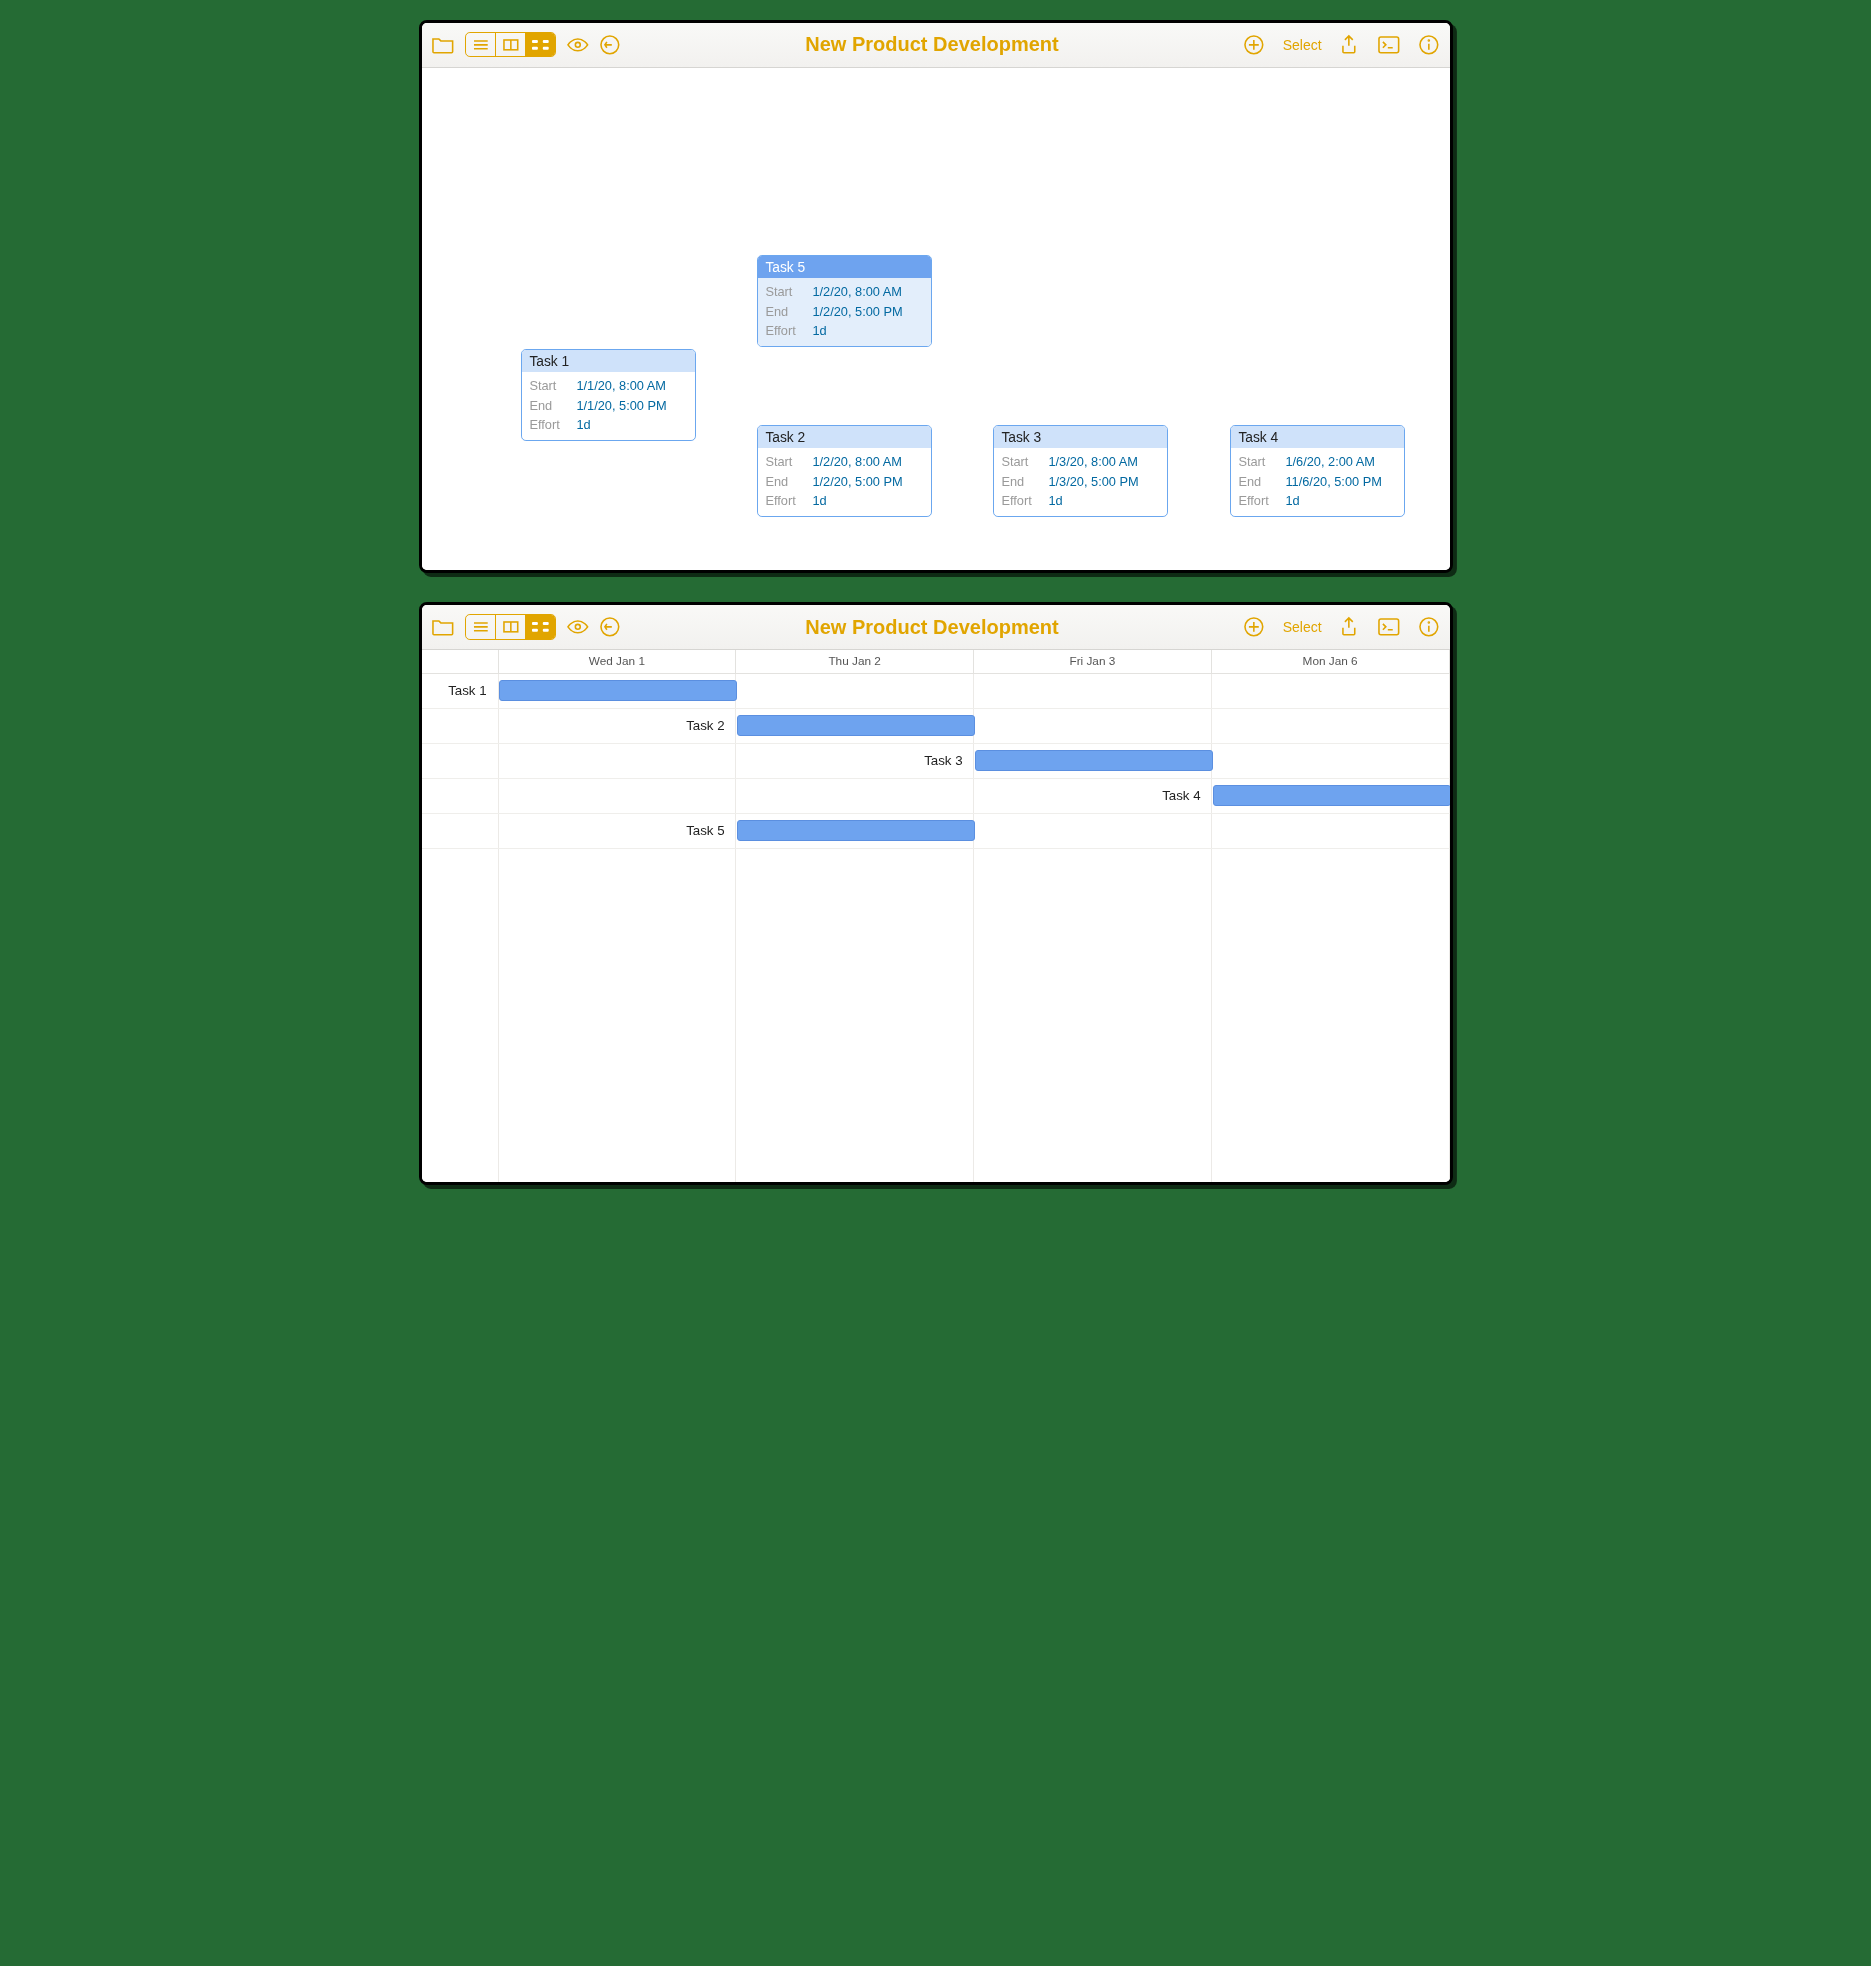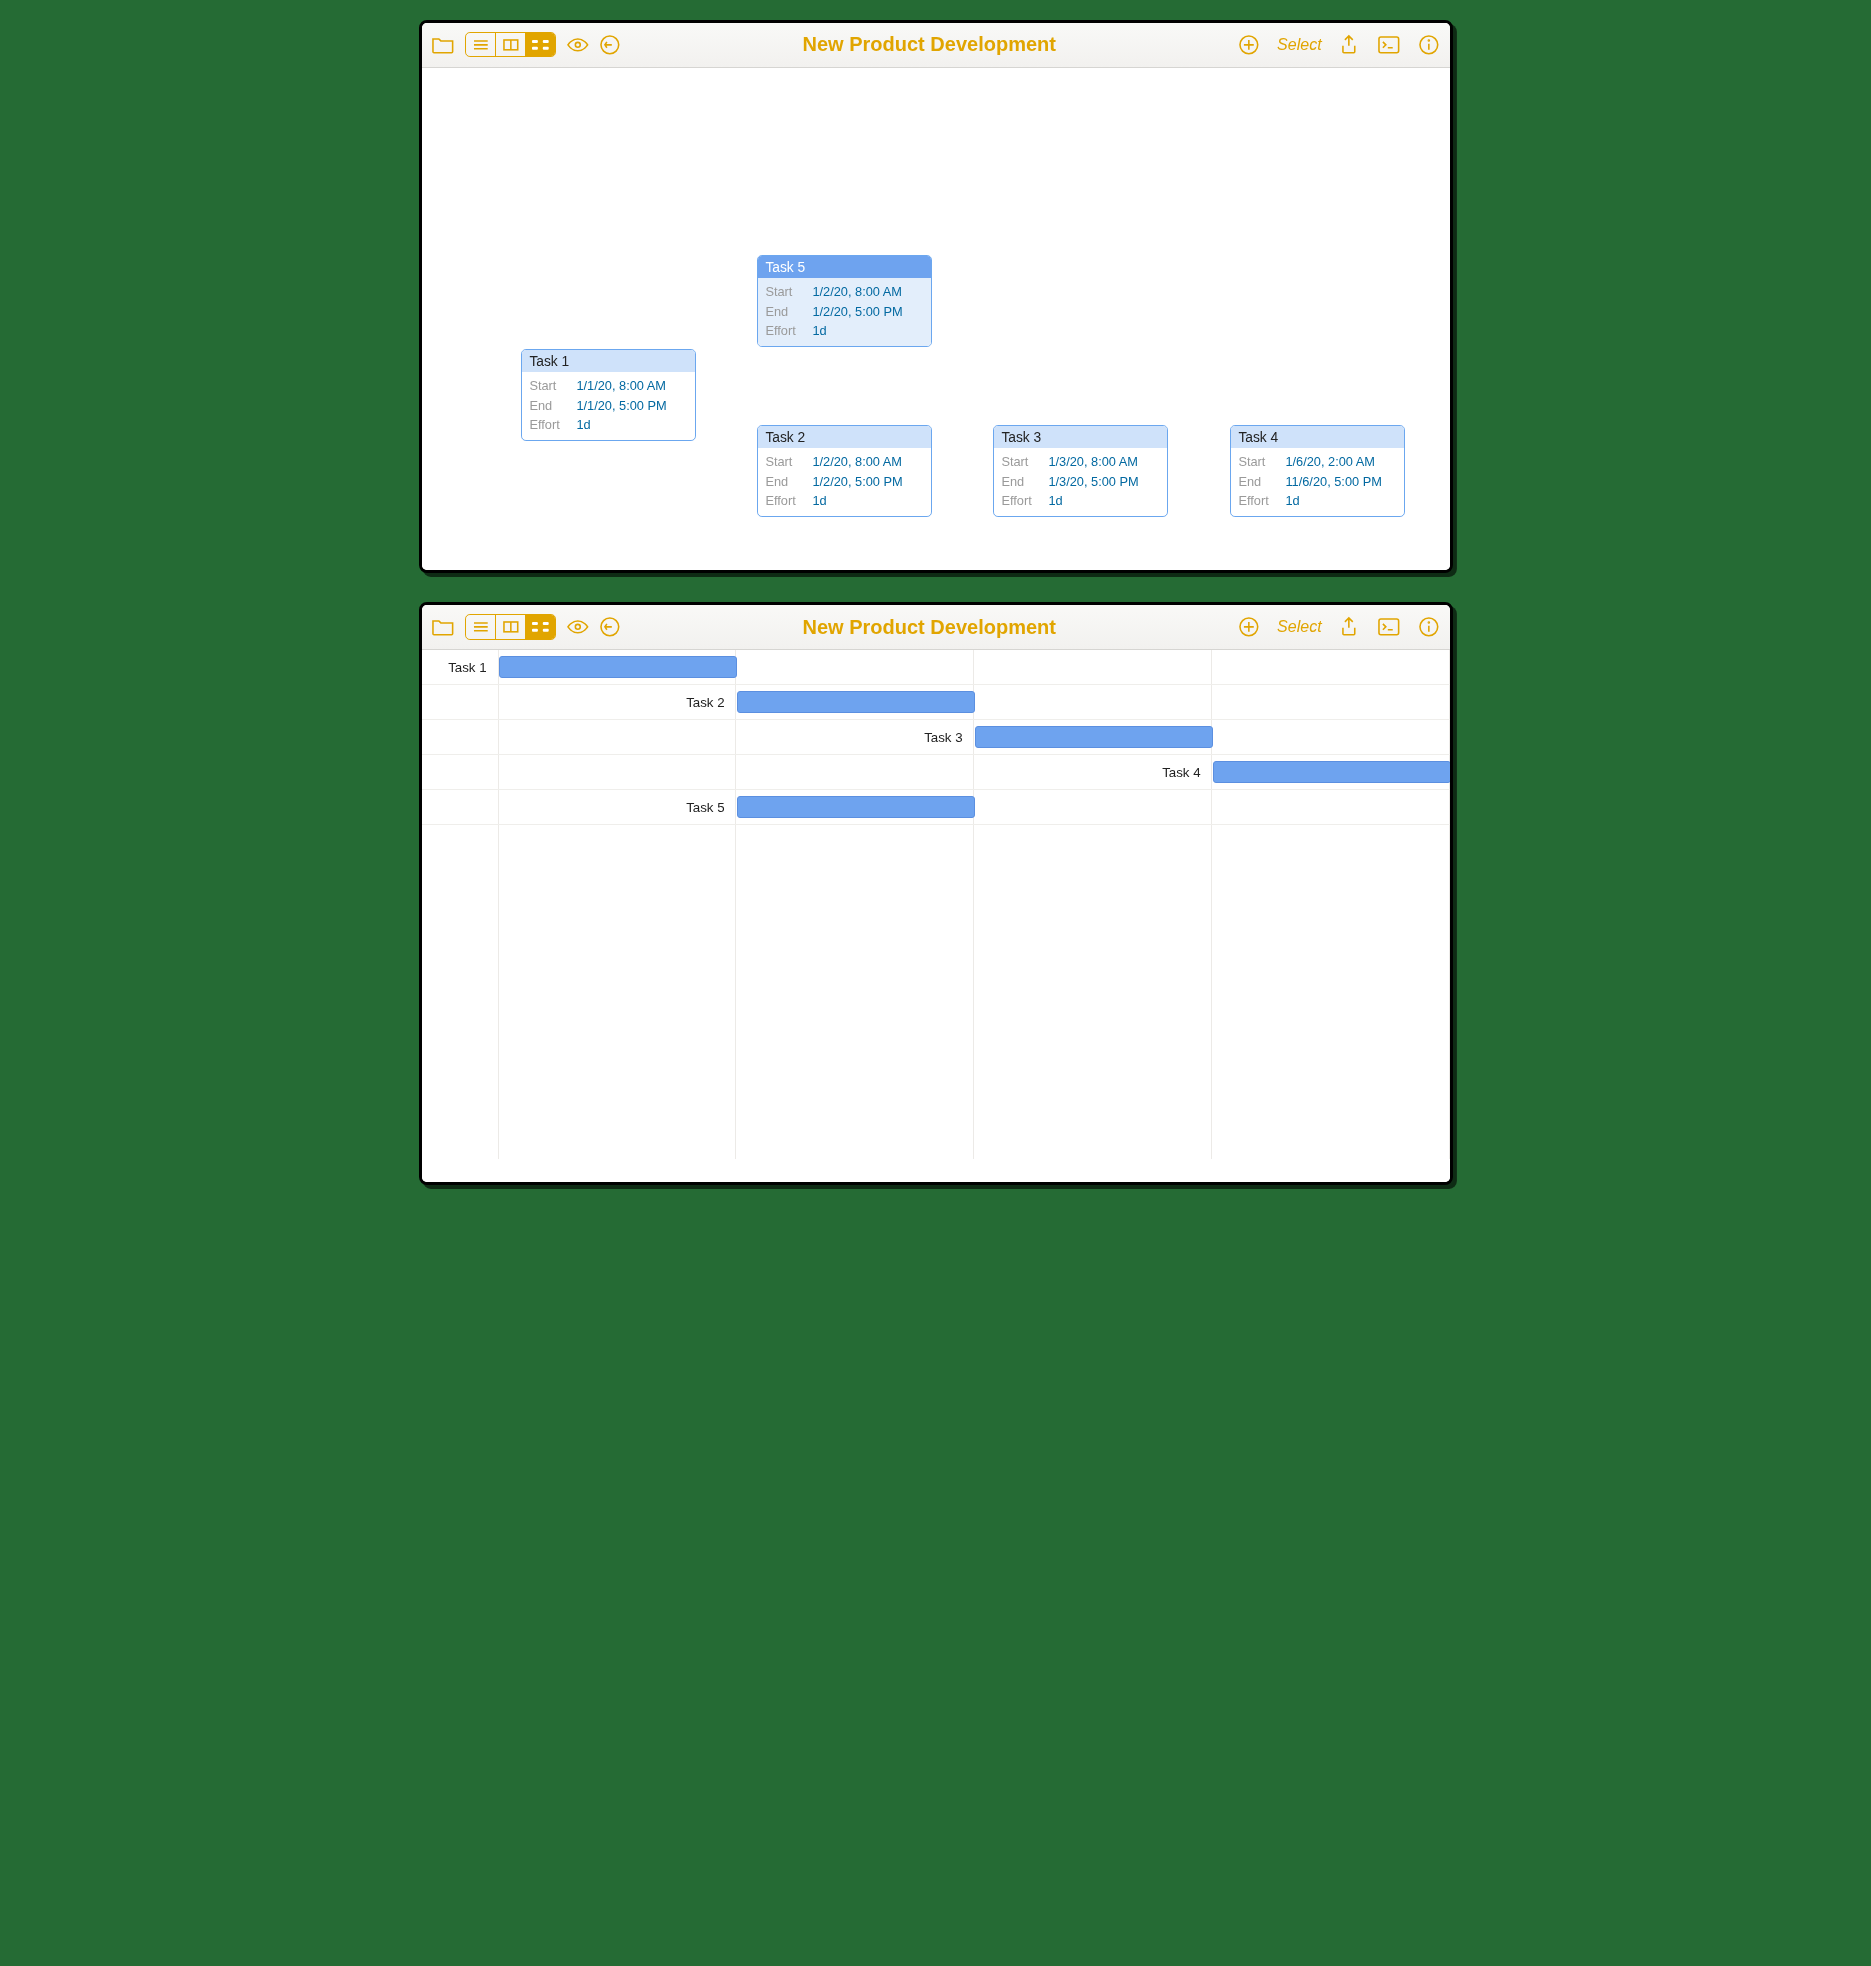--- a/index.html
+++ b/index.html
@@ -51,21 +51,21 @@
   .view-seg .seg + .seg { border-left:1.5px solid #e1a500; }
   .view-seg .seg.active { background:#e1a500; color:#fff; }
   .title {
     flex: 1;
     text-align: center;
     color: #e1a500;
     font-weight: 600;
     font-size: 20px;
   }
   .tb-right { display:flex; align-items:center; gap:17.7px; margin-left:auto; }
-  .select-link { color:#e1a500; font-size:16px;font-style:italic; }
+  .select-link { color:#e1a500; font-size:14px; }
 
   
   .network-canvas {
     position: relative;
     height: 502px;
     background:#fff;
   }
   .task-card {
     position:absolute;
     width:175px;
@@ -373,20 +373,27 @@
           <svg width="21.7" height="21.7" viewBox="0 0 22 22" fill="none" stroke="currentColor" stroke-width="1.6">
             <circle cx="11" cy="11" r="9"></circle>
             <line x1="11" y1="10" x2="11" y2="16"></line>
             <circle cx="11" cy="6.5" r="0.5" fill="currentColor"></circle>
           </svg>
         </div>
     </div>
   </div>
 
   <div class="gantt">
+    <div class="gantt-header">
+      <div class="spacer"></div>
+      <div class="col">Wed Jan 1</div>
+      <div class="col">Thu Jan 2</div>
+      <div class="col">Fri Jan 3</div>
+      <div class="col">Mon Jan 6</div>
+    </div>
     <div class="gantt-body">
       <div class="gantt-grid">
         <div class="spacer"></div>
           <div class="gcol"></div>
           <div class="gcol"></div>
           <div class="gcol"></div>
           <div class="gcol"></div>
       </div>
       <div id="gantt-rows">
           <div class="gantt-row">

